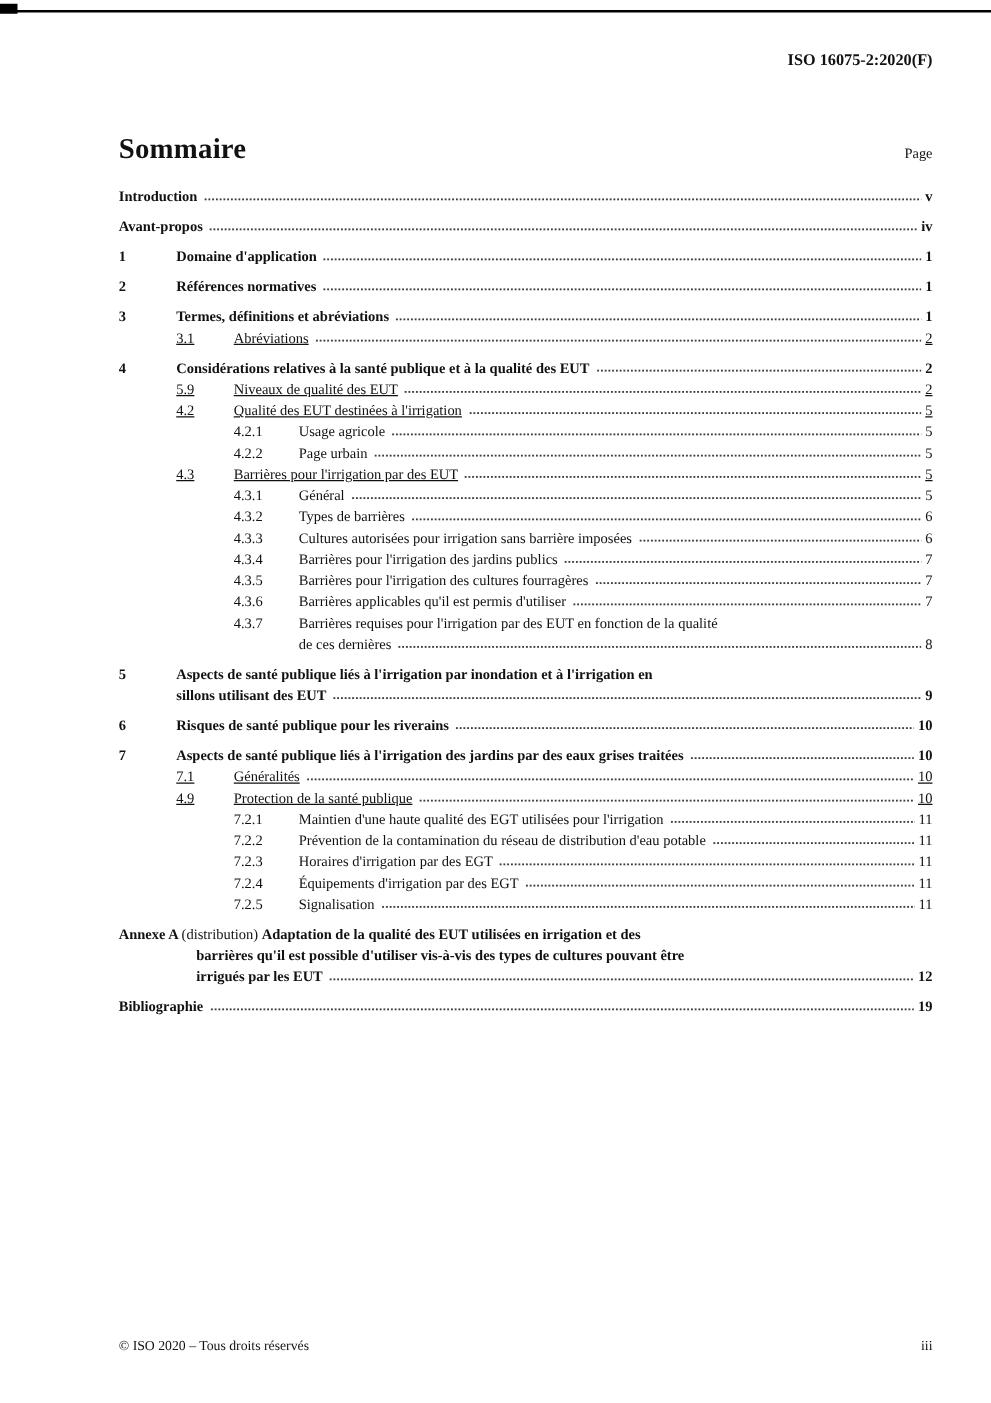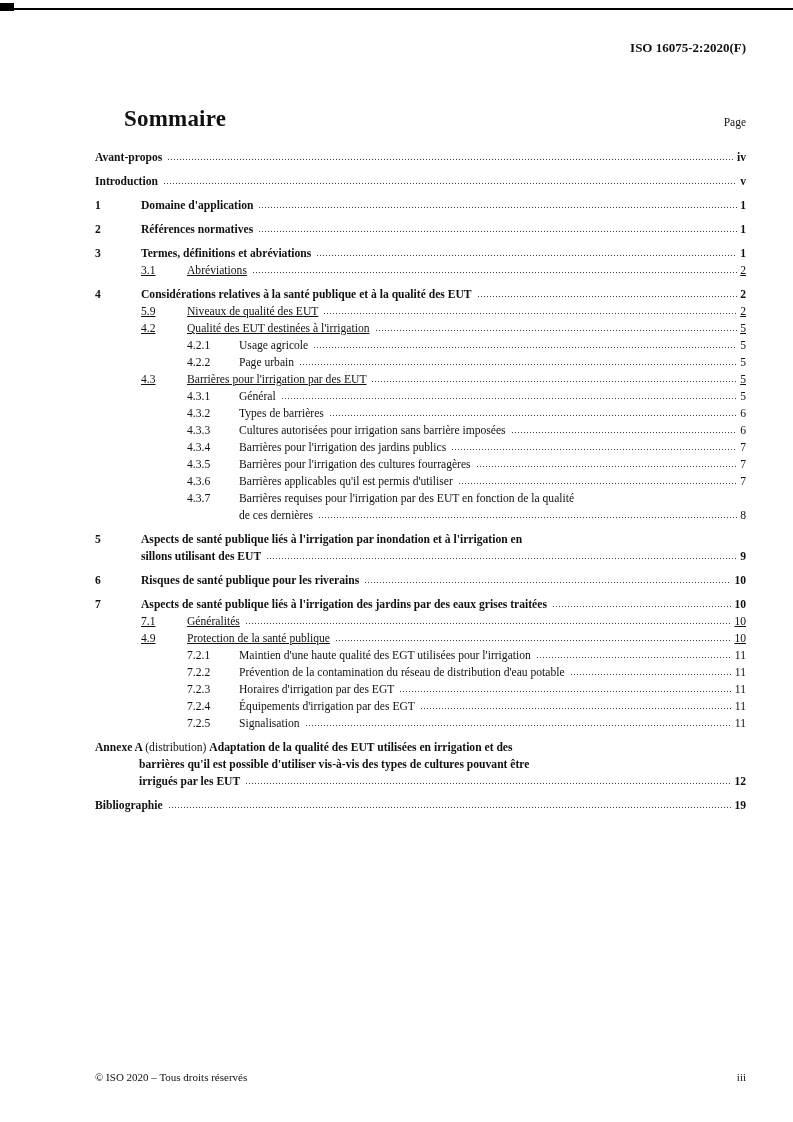--- a/index.html
+++ b/index.html
@@ -3,33 +3,33 @@
 <meta charset="utf-8">
 <style>
   html,body{margin:0;padding:0;background:#ffffff;}
   .page{position:relative;width:793px;height:1122px;margin:0 auto;background:#fff;color:#111;
         font-family:"Liberation Serif","DejaVu Serif",serif;overflow:hidden;}
   .artifact-top-line{position:absolute;top:8px;left:0;width:793px;height:2px;background:#000;}
   .artifact-corner{position:absolute;top:3px;left:0;width:14px;height:8px;background:#000;}
   .doc-ref{position:absolute;top:40px;right:47px;font-size:13px;font-weight:700;}
   .content{position:absolute;left:95px;top:106px;width:651px;}
   .toc-header{display:flex;align-items:baseline;}
-  .toc-title{font-size:23px;font-weight:700;letter-spacing:.2px;margin-left:29px;}
+  .toc-title{font-size:23px;font-weight:700;letter-spacing:.2px;}
   .toc-page-label{margin-left:auto;font-size:11.5px;}
   .entries{margin-top:17px;font-size:11.6px;line-height:17px;}
   .entry{display:flex;}
   .entry.major{margin-top:7px;}
   .entry.bold{font-weight:700;}
   .num{flex:none;}
   .lvl1 .num{width:46px;}
   .lvl2{padding-left:46px;text-decoration:underline;}.lvl2 .num{width:46px;}
   .lvl3{padding-left:92px;}.lvl3 .num{width:52px;}
   .ebody{flex:1;min-width:0;}
   .tline.last{display:flex;align-items:baseline;}
-  .entry.annex .tline.cont{margin-left:44px;}
+  .entry.annex .tline.cont{margin-left:62px;}
   .leader{flex:1;min-width:14px;margin:0 3px 0 5px;height:3px;
     background-image:radial-gradient(circle,#3c3c3c 0.7px,rgba(0,0,0,0) 1px);
     background-size:3px 3px;background-repeat:repeat-x;background-position:left bottom;}
   .pagenum{flex:none;}
   .footer-left{position:absolute;left:95px;top:1071px;font-size:11px;}
   .footer-right{position:absolute;right:47px;top:1071px;font-size:11px;}
 </style>
 </head>
 <body>
 
@@ -41,32 +41,32 @@
 
   <div class="content">
     <div class="toc-header">
       <span class="toc-title">Sommaire</span>
       <span class="toc-page-label">Page</span>
     </div>
     <div class="entries">
         <div class="entry lvl0 major bold">
           <div class="ebody">
             <div class="tline last">
+              <span class="ttext">Introduction</span>
+              <span class="leader"></span>
+              <span class="pagenum">v</span>
+            </div>
+          </div>
+        </div>
+        <div class="entry lvl0 major bold">
+          <div class="ebody">
+            <div class="tline last">
               <span class="ttext">Avant-propos</span>
               <span class="leader"></span>
               <span class="pagenum">iv</span>
-            </div>
-          </div>
-        </div>
-        <div class="entry lvl0 major bold">
-          <div class="ebody">
-            <div class="tline last">
-              <span class="ttext">Introduction</span>
-              <span class="leader"></span>
-              <span class="pagenum">v</span>
             </div>
           </div>
         </div>
         <div class="entry lvl1 major bold">
           <span class="num">1</span>
           <div class="ebody">
             <div class="tline last">
               <span class="ttext">Domaine d'application</span>
               <span class="leader"></span>
               <span class="pagenum">1</span>

